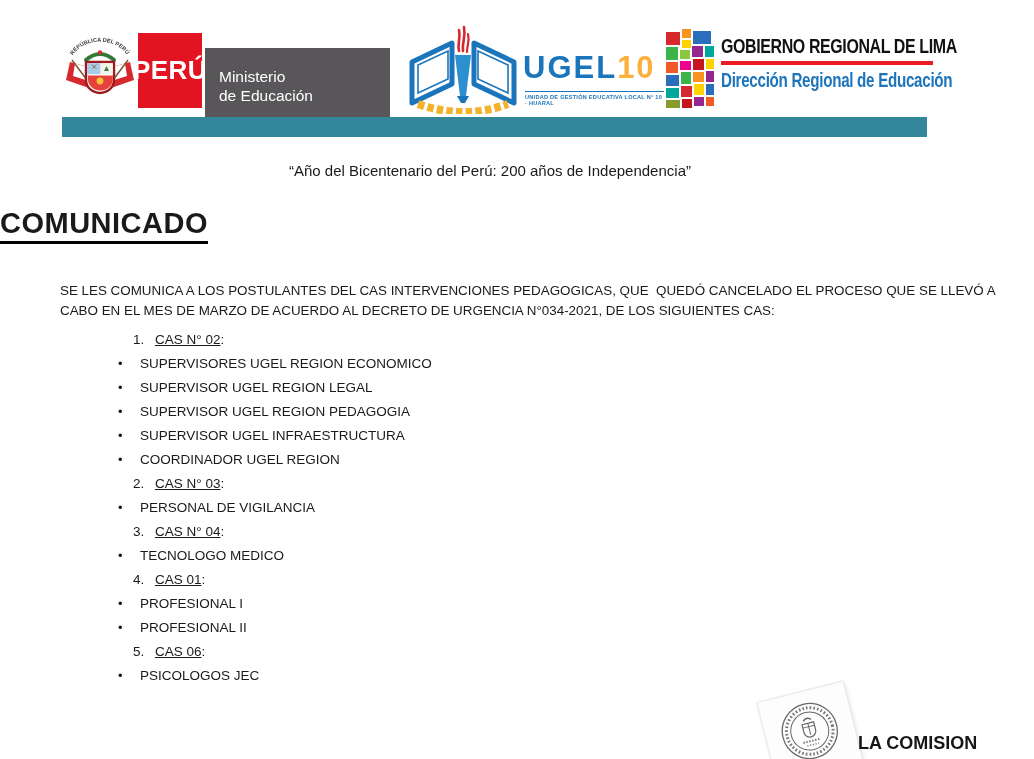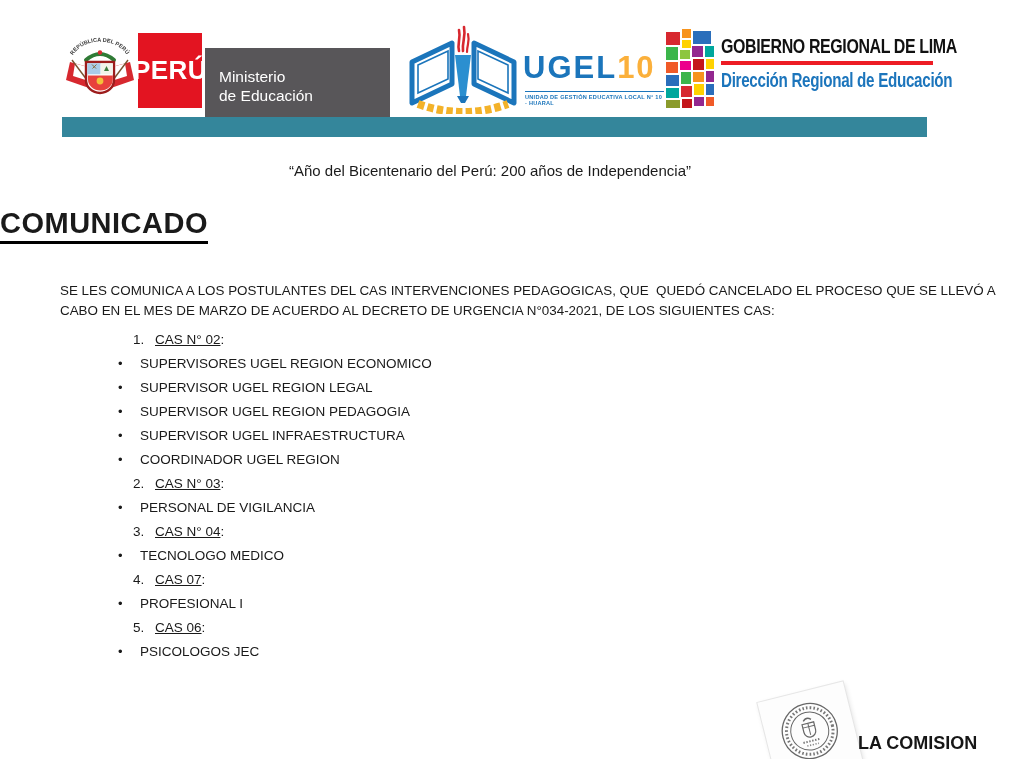--- a/index.html
+++ b/index.html
@@ -166,22 +166,23 @@
     <div class="bullet-row"><span class="dot">•</span><span>SUPERVISOR UGEL REGION PEDAGOGIA</span></div>
     <div class="bullet-row"><span class="dot">•</span><span>SUPERVISOR UGEL INFRAESTRUCTURA</span></div>
     <div class="bullet-row"><span class="dot">•</span><span>COORDINADOR UGEL REGION</span></div>
 
     <div class="cas-head"><span class="num">2.</span><span class="cas-label">CAS N° 03</span><span>:</span></div>
     <div class="bullet-row"><span class="dot">•</span><span>PERSONAL DE VIGILANCIA</span></div>
 
     <div class="cas-head"><span class="num">3.</span><span class="cas-label">CAS N° 04</span><span>:</span></div>
     <div class="bullet-row"><span class="dot">•</span><span>TECNOLOGO MEDICO</span></div>
 
-    <div class="cas-head"><span class="num">4.</span><span class="cas-label">CAS 07</span><span>:</span></div>
+    <div class="cas-head"><span class="num">4.</span><span class="cas-label">CAS 01</span><span>:</span></div>
     <div class="bullet-row"><span class="dot">•</span><span>PROFESIONAL I</span></div>
+    <div class="bullet-row"><span class="dot">•</span><span>PROFESIONAL II</span></div>
 
     <div class="cas-head"><span class="num">5.</span><span class="cas-label">CAS 06</span><span>:</span></div>
     <div class="bullet-row"><span class="dot">•</span><span>PSICOLOGOS JEC</span></div>
 
   </div>
 
   <div class="stamp">
     <svg viewBox="0 0 88 82" width="88" height="82" opacity="0.82">
       <circle cx="44" cy="40" r="27.5" fill="none" stroke="#474747" stroke-width="1.3"></circle>
       <circle cx="44" cy="40" r="19" fill="none" stroke="#474747" stroke-width="1"></circle>

